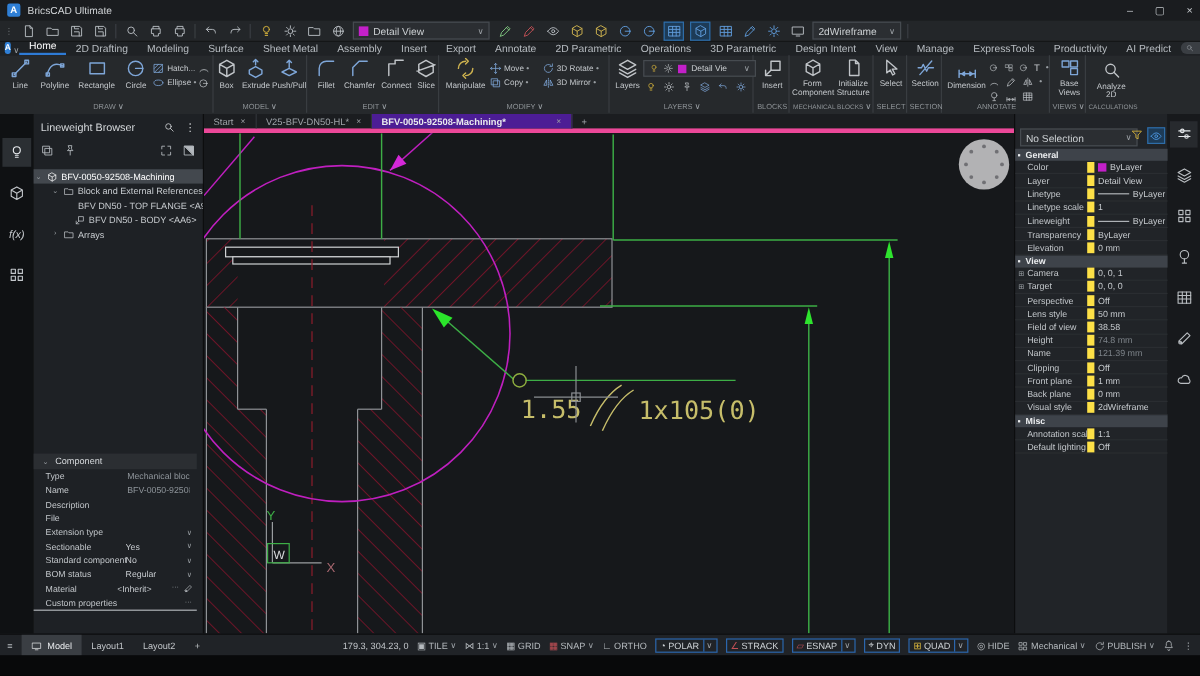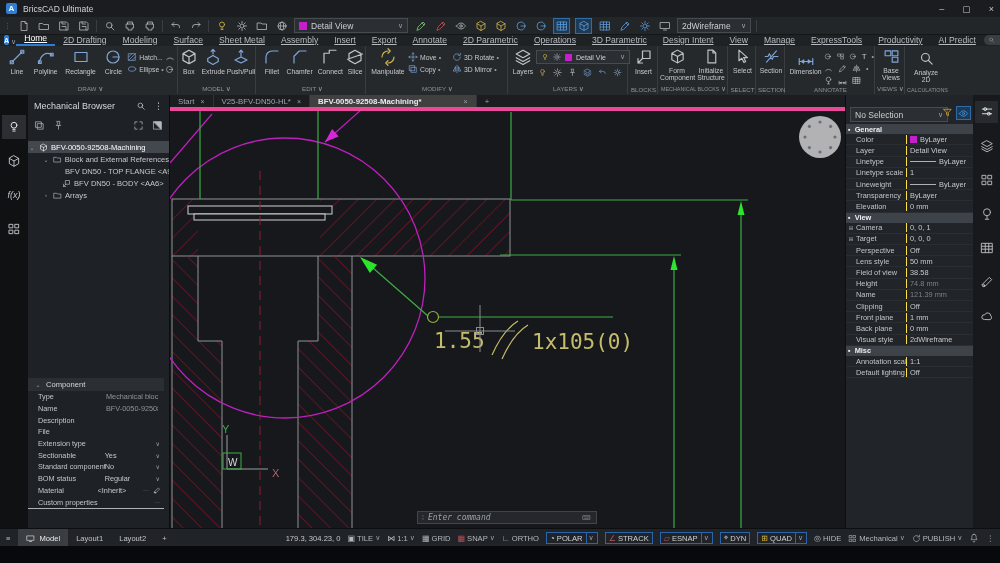--- a/index.html
+++ b/index.html
@@ -16,21 +16,21 @@
   .qat{left:0;top:17px;width:1000px;height:18px;background:#232629;display:flex;align-items:center;gap:5px;padding:0 4px;box-sizing:border-box;border-bottom:1px solid #141617;}
   .qicon{width:15px;height:14px;display:flex;align-items:center;justify-content:center;color:#b4b9be;}
   .qsep{width:1px;height:12px;background:#3a3e42;}
   .combo{height:13px;background:#2b2e32;border:1px solid #464b50;display:flex;align-items:center;gap:4px;padding:0 4px;font-size:8.5px;color:#ccd0d3;}
   .swatch{width:8px;height:8px;background:#c320c9;display:inline-block;}
   .chev{font-size:7px;color:#9ba0a5;}
   .blueicon{color:#5e9ad8;}
   .hl{background:#1d3b57;border:1px solid #2e6da8;}
   
   .menubar{left:0;top:35px;width:1000px;height:11px;background:#1f2225;display:flex;align-items:flex-end;gap:0;padding:0 2px;box-sizing:border-box;}
-  .mtab{padding:0 8px 1px 8px;font-size:8.6px;color:#b7bcc1;height:11px;display:flex;align-items:center;white-space:nowrap;text-decoration:underline;}
+  .mtab{padding:0 8px 1px 8px;font-size:8.6px;color:#b7bcc1;height:11px;display:flex;align-items:center;white-space:nowrap;}
   .mtab.active{color:#fff;border-bottom:2px solid #2e7bd6;}
   .applogo{width:13px;height:10px;border-radius:2px;background:#2f7fd6;color:#fff;font-size:7px;font-weight:bold;display:flex;align-items:center;justify-content:center;margin:0 2px 1px 2px;}
   .ribsearch{margin-left:auto;height:10px;width:70px;background:#3a3e43;border-radius:5px;display:flex;align-items:center;gap:3px;padding:0 4px;margin-bottom:1px;}
   .ribsearch input{background:transparent;border:none;outline:none;color:#9ba0a5;font-size:7px;width:56px;font-family:"Liberation Sans",sans-serif;}
   
   .ribbon{left:0;top:46px;width:1000px;height:49px;background:#26292c;border-bottom:1px solid #0d0e10;}
   .rgrp{position:absolute;top:0;height:48px;border-right:1px solid #393d41;box-sizing:border-box;}
   .rbtns{display:flex;align-items:flex-start;height:38px;padding-top:2px;box-sizing:border-box;}
   .rbtn{display:flex;flex-direction:column;align-items:center;justify-content:flex-start;gap:2px;color:#c4c8cc;}
   .rbtn .lbl{font-size:6.8px;line-height:1.1;text-align:center;white-space:nowrap;}
@@ -56,35 +56,35 @@
   .comp-head{display:flex;align-items:center;gap:4px;height:13px;background:#2b2e32;padding:0 6px;font-size:7.6px;color:#d5d8db;}
   .crow{display:flex;height:11.7px;align-items:center;font-size:7.3px;}
   .crow .cl{width:68px;padding-left:10px;color:#c2c6ca;white-space:nowrap;overflow:hidden;}
   .crow .cv{width:52px;color:#8f959b;white-space:nowrap;overflow:hidden;}
   .crow .cv.lit{color:#c6cace;}
   .crow .cx{margin-left:auto;padding-right:4px;color:#9ba0a5;font-size:6px;}
   .comp-underline{border-bottom:1px solid #aeb2b6;}
   
   .doctabs{left:170px;top:95px;width:675px;height:16px;background:#1b1d20;display:flex;align-items:stretch;font-size:7.8px;color:#9ea3a8;border-bottom:4px solid #ec4899;box-sizing:border-box;}
   .dtab{display:flex;align-items:center;gap:6px;padding:0 8px;border-right:1px solid #303438;white-space:nowrap;}
-  .dtab.active{background:#404040;color:#e9ebed;font-weight:bold;gap:42px;}
+  .dtab.active{background:#4c1d95;color:#e9ebed;font-weight:bold;gap:42px;}
   .dtab .x{font-size:7px;color:#9ba0a5;font-weight:normal;}
   .canvas{left:170px;top:111px;width:675px;height:417px;background:#16181b;}
   .cmdbar{left:417px;top:511px;width:180px;height:13px;background:#24272b;border:1px solid #41454a;box-sizing:border-box;display:flex;align-items:center;gap:4px;padding:0 4px;}
   .cmdtext{font-family:"DejaVu Sans Mono",monospace;font-style:italic;font-size:8px;color:#9aa0a6;}
   .grip{color:#6e7378;font-size:7px;}
   
   .rightpanel{left:845px;top:95px;width:128px;height:433px;background:#212428;border-left:1px solid #0c0d0e;box-sizing:border-box;font-size:7.4px;}
   .psel{position:absolute;left:4px;top:12px;width:88px;height:13px;}
   .pfun{position:absolute;left:96px;top:12px;color:#d8b53c;}
   .peye{position:absolute;left:110px;top:11px;width:15px;height:14px;background:#1d3b57;border:1px solid #2e6da8;display:flex;align-items:center;justify-content:center;color:#4f9ce8;box-sizing:border-box;}
   .pgrid{position:absolute;left:0;top:29px;width:128px;}
   .prow{display:flex;align-items:center;height:10.2px;border-bottom:1px solid #2a2d31;}
   .prow .g{width:10px;text-align:center;color:#9ba0a5;font-size:6px;flex:0 0 auto;}
-  .prow .pl{width:50px;color:#c2c6ca;white-space:nowrap;overflow:hidden;flex:0 0 auto;border-right:1px solid #fde047;}
+  .prow .pl{width:50px;color:#c2c6ca;white-space:nowrap;overflow:hidden;flex:0 0 auto;border-right:6px solid #fde047;}
   .prow .pv{padding-left:3px;color:#c6cace;white-space:nowrap;overflow:hidden;display:flex;align-items:center;gap:3px;}
   .prow .pv.mut{color:#7c8288;}
   .phead{display:flex;align-items:center;gap:4px;height:10.2px;background:#3e434a;color:#eceef0;font-weight:bold;padding-left:2px;}
   .ltline{display:inline-block;width:26px;height:1px;background:#aeb2b6;}
   .pswatch{width:7px;height:7px;background:#c320c9;display:inline-block;}
   
   .rightstrip{left:973px;top:95px;width:27px;height:433px;background:#17191c;display:flex;flex-direction:column;align-items:center;gap:12px;padding-top:6px;box-sizing:border-box;color:#b9bdc1;}
   .rsicon{width:23px;height:22px;display:flex;align-items:center;justify-content:center;}
   .rsicon.active{background:#272a2e;}
   
@@ -821,21 +821,21 @@
       </span>
     <span class="lsicon">
         <svg class="ic" width="14" height="14">
           <use href="#s-blocks4"></use>
         </svg>
       </span>
   </div>
 
   <div class="abs leftpanel">
     <div class="lp-head">
-      <span>Mechanical Browser</span>
+      <span>Lineweight Browser</span>
       <span style="margin-left:auto;display:flex;gap:8px;align-items:center">
         <svg class="ic" width="10" height="10">
             <use href="#s-magnifier"></use>
           </svg>
         <span>⋮</span>
       </span>
     </div>
     <div class="lp-tools">
       <svg class="ic" width="11" height="11">
           <use href="#s-copy"></use>
@@ -1048,29 +1048,20 @@
         <circle cx="635" cy="26" r="1.6" fill="#707074"></circle>
       <circle cx="650" cy="11" r="1.6" fill="#707074"></circle>
         <circle cx="650" cy="41" r="1.6" fill="#707074"></circle>
       <circle cx="660.6" cy="15.4" r="1.6" fill="#707074"></circle>
         <circle cx="639.4" cy="36.6" r="1.6" fill="#707074"></circle>
       <circle cx="660.6" cy="36.6" r="1.6" fill="#707074"></circle>
         <circle cx="639.4" cy="15.4" r="1.6" fill="#707074"></circle>
     </g>
   </svg>
 
-  <div class="abs cmdbar">
-    <span class="grip">⁞</span>
-    <span class="cmdtext">Enter command</span>
-    <span style="margin-left:auto;color:#8f949a">
-        <svg class="ic" width="11" height="9">
-          <use href="#s-kbd"></use>
-        </svg>
-      </span>
-  </div>
 
   <div class="abs rightpanel">
     <div class="combo psel">
       <span>No Selection</span>
       <span class="chev" style="margin-left:auto">∨</span>
     </div>
     <span class="pfun">
         <svg class="ic" width="11" height="11">
           <use href="#s-funnel"></use>
         </svg>

